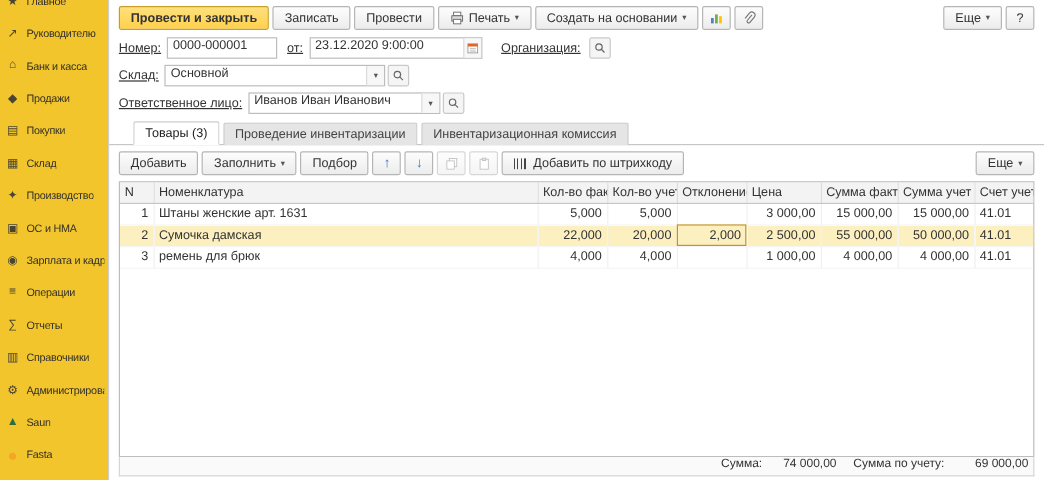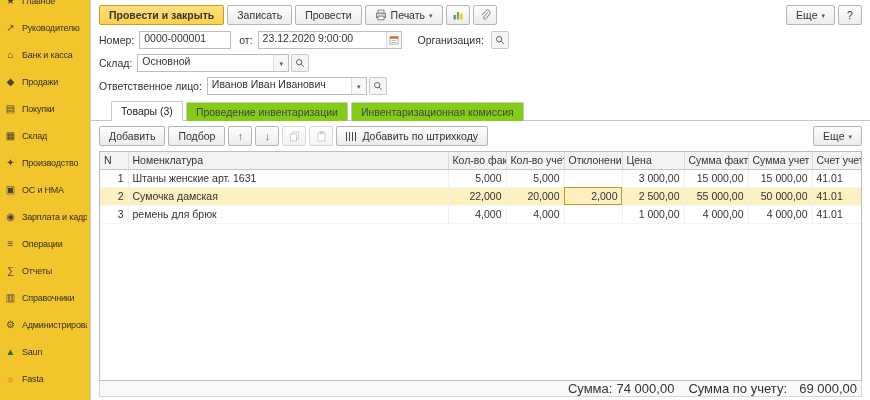--- a/index.html
+++ b/index.html
@@ -28,53 +28,53 @@
   .btn-primary { background:linear-gradient(#ffe07e,#ffd04b); border-color:#c79e2a; font-weight:bold; }
   .iconbtn { width:24px; padding:0; justify-content:center; }
   .caret { font-size:7px; color:#555; line-height:1; }
   .spacer { flex:1; }
   .dim { opacity:.55; }
   .bluearrow { color:#2f6fc1; font-weight:bold; font-size:11px; }
 
   
   .formarea { padding:1px 8px 0 8px; }
   .frow { display:flex; align-items:center; height:20px; margin-bottom:3px; }
-  .flabel { margin-right:5px; white-space:nowrap; }
+  .flabel { margin-right:5px; white-space:nowrap;text-decoration:underline; }
   .field { display:flex; border:1px solid #bdbdbd; height:18px; background:#fff; padding:0 0 0 4px; }
   .field .val { flex:1; white-space:nowrap; overflow:hidden; padding-right:3px; }
   .inbtn { width:15px; height:16px; border-left:1px solid #dcdcdc; display:flex; align-items:center; justify-content:center;
            cursor:pointer; color:#555; background:#f7f7f7; }
   .sqbtn { width:18px; height:18px; border:1px solid #c9c9c9; background:#f5f5f5; display:flex; align-items:center;
            justify-content:center; margin-left:2px; cursor:pointer; border-radius:2px; }
-  .w-number { width:92px; } .w-date { width:144px; } .w-org { width:152px; } .w-wh { width:152px; } .w-resp { width:160px; }
+  .w-number { width:92px; } .w-date { width:144px; } .w-org { width:152px; } .w-wh { width:184px; } .w-resp { width:160px; }
 
   
   .tabs { display:flex; align-items:flex-end; padding:0 20px; height:21px; border-bottom:1px solid #c6c6c6; margin-top:1px; }
   .tab { padding:3px 9px 3px 9px; font-size:10.5px; border:1px solid #c6c6c6; border-bottom:none; margin-right:3px;
-         position:relative; bottom:-1px; cursor:pointer; border-radius:2px 2px 0 0; background:#84cc16; color:#444; }
+         position:relative; bottom:-1px; cursor:pointer; border-radius:2px 2px 0 0; background:#e5e5e5; color:#444; }
   .tab.active { background:#fff; border-bottom:1px solid #fff; color:#222; }
 
   
   .gtoolbar { display:flex; align-items:center; gap:3px; padding:5px 8px; }
   .barcode-icon { width:12px; height:9px; background:repeating-linear-gradient(90deg,#444 0 1px,transparent 1px 3px); display:inline-block; }
 
   
   .gridwrap { flex:1; margin:0 8px; border:1px solid #bdbdbd; overflow:hidden; background:#fff; }
   table { border-collapse:collapse; table-layout:fixed; width:100%; font-size:10.5px; }
   th { background:#f3f3f3; border-right:1px solid #dcdcdc; border-bottom:1px solid #c6c6c6; font-weight:normal;
        padding:2px 4px; text-align:left; height:17px; color:#333; white-space:nowrap; overflow:hidden; }
   td { border-right:1px solid #f0f0f0; border-bottom:1px solid #f5f5f5; padding:1px 4px; height:18px;
        white-space:nowrap; overflow:hidden; }
   td.num { text-align:right; }
   tr.sel td { background:#fdf0c0; }
   td.activecell { background:#ffd36b; outline:1.5px solid #c79322; outline-offset:-1.5px; }
 
   
   .totals { display:flex; align-items:flex-start; justify-content:flex-end; height:16px; margin:0 8px 3px 8px; padding:0 4px;
-            background:#fafafa; border:1px solid #d6d6d6; border-top:none; font-size:13px; color:#333; }
+            background:#fafafa; border:1px solid #d6d6d6; border-top:none; font-size:10px; color:#333; }
   .tval { width:62px; text-align:right; }
   .tval2 { width:70px; text-align:right; }
   .tlabel2 { margin-left:14px; }
   svg { display:block; }
 </style>
 </head>
 <body>
 
 <div class="app">
 
@@ -151,20 +151,24 @@
       <button class="btn">Провести</button>
       <button class="btn">
         <span>
           <svg width="12" height="12" viewBox="0 0 16 16">
               <rect x="4" y="1.5" width="8" height="4" fill="#fff" stroke="#666"></rect>
               <rect x="2" y="5.5" width="12" height="6" fill="#d9d9d9" stroke="#666"></rect>
               <rect x="4" y="9.5" width="8" height="5" fill="#fff" stroke="#666"></rect>
             </svg>
         </span>
         <span>Печать</span>
+        <span class="caret">▾</span>
+      </button>
+      <button class="btn">
+        <span>Создать на основании</span>
         <span class="caret">▾</span>
       </button>
       <button class="btn iconbtn">
         <span>
           <svg width="12" height="12" viewBox="0 0 16 16">
               <rect x="2" y="8" width="3" height="6" fill="#4f81bd"></rect>
               <rect x="6.5" y="4" width="3" height="10" fill="#70ad47"></rect>
               <rect x="11" y="6" width="3" height="8" fill="#ffc000"></rect>
             </svg>
         </span>
@@ -247,20 +251,24 @@
     </div>
 
     <div class="tabs">
       <div class="tab active">Товары (3)</div>
       <div class="tab">Проведение инвентаризации</div>
       <div class="tab">Инвентаризационная комиссия</div>
     </div>
 
     <div class="gtoolbar">
       <button class="btn">Добавить</button>
+      <button class="btn">
+        <span>Заполнить</span>
+        <span class="caret">▾</span>
+      </button>
       <button class="btn">Подбор</button>
       <button class="btn iconbtn">
         <span class="bluearrow">↑</span>
       </button>
       <button class="btn iconbtn">
         <span class="bluearrow">↓</span>
       </button>
       <button class="btn iconbtn dim">
         <span>
           <svg width="11" height="11" viewBox="0 0 16 16">

